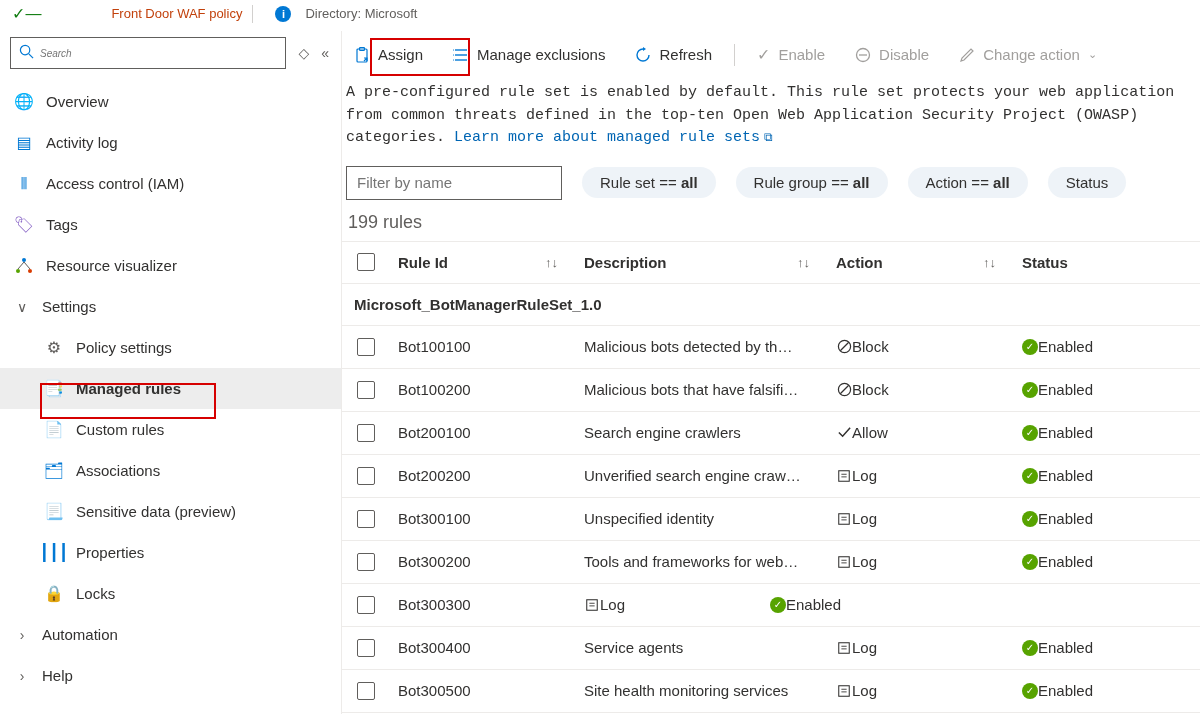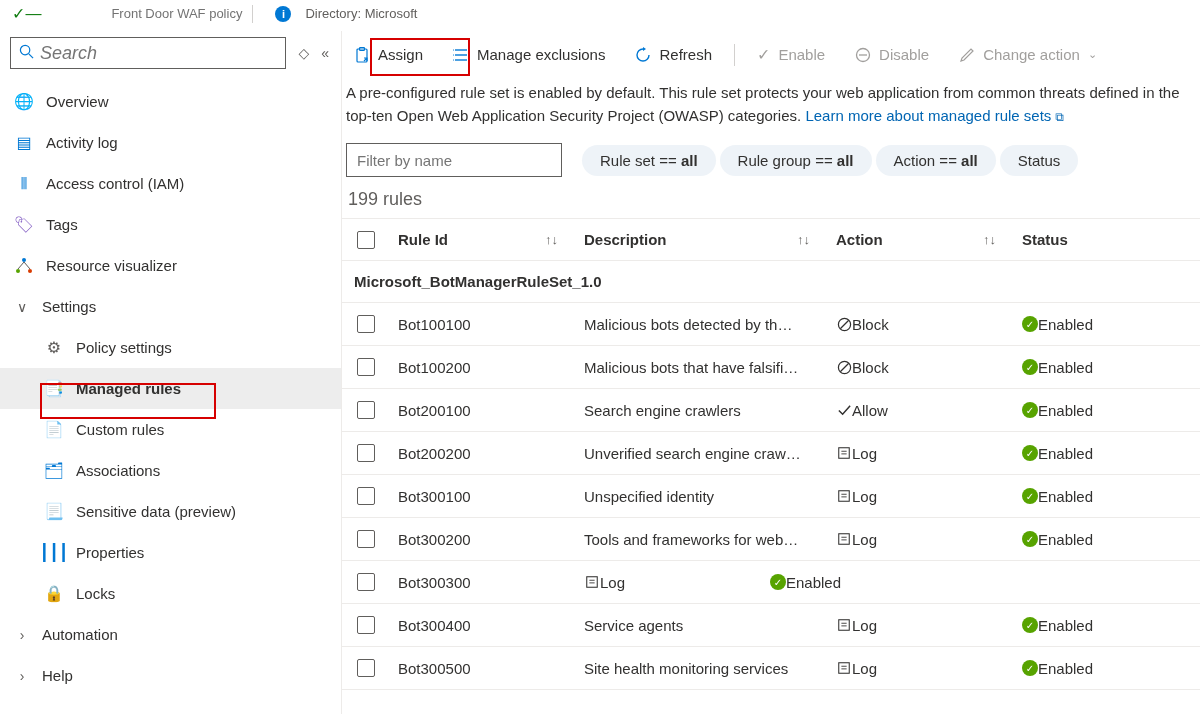--- a/index.html
+++ b/index.html
@@ -1,43 +1,43 @@
 <!DOCTYPE html>
 <html><head>
 <meta charset="utf-8">
 <style>
 * { box-sizing: border-box; margin: 0; padding: 0; }
 body { font-family: "Segoe UI", sans-serif; font-size: 14px; color: #323130; background: #fff; overflow: hidden; }
 .root { display: flex; flex-direction: column; width: 1200px; height: 714px; }
 .top-bar { display: flex; align-items: center; gap: 10px; padding: 4px 12px 8px; font-size: 13px; color: #605e5c; }
 .top-check { color: #107c10; font-size: 16px; margin-right: 4px; }
-.top-sub { color: #737373; margin-left: 56px; }
+.top-sub { color: #c2410c; margin-left: 56px; }
 .info-icon { display: inline-flex; width: 16px; height: 16px; border-radius: 50%; background: #0078d4; color: #fff; align-items: center; justify-content: center; font-size: 11px; font-weight: bold; margin-left: 12px; margin-right: 4px; }
 .vdiv { width: 1px; height: 18px; background: #d2d0ce; }
 .body-row { display: flex; flex: 1; min-height: 0; }
 .sidebar { width: 342px; border-right: 1px solid #edebe9; display: flex; flex-direction: column; }
 .search-row { display: flex; align-items: center; gap: 12px; padding: 6px 12px 6px 10px; }
 .search-box { flex: 1; display: flex; align-items: center; border: 1px solid #605e5c; height: 32px; padding: 0 8px; gap: 6px; font-style: italic; color: #605e5c; }
-.search-box input { border: none; outline: none; flex: 1; font-size: 18px; font-style: italic; color: #323130; background: transparent; }
+.search-box input { border: none; outline: none; flex: 1; font-size: 10px; font-style: italic; color: #323130; background: transparent; }
 .side-glyph { font-size: 14px; color: #605e5c; cursor: pointer; }
 .nav { overflow-y: auto; padding-top: 6px; }
 .nav-item { display: flex; align-items: center; gap: 12px; height: 41px; padding: 0 14px; cursor: pointer; font-size: 15px; }
 .nav-sub { padding-left: 44px; }
 .nav-item.selected { background: #ededed; font-weight: 600; }
 .nav-icon { width: 20px; height: 20px; display: inline-flex; align-items: center; justify-content: center; font-size: 16px; }
 .chev { width: 16px; text-align: center; color: #605e5c; font-size: 14px; }
 .red-box { border: 2px solid #d60000; position: absolute; pointer-events: none; }
 .main { flex: 1; display: flex; flex-direction: column; min-width: 0; }
 .toolbar { display: flex; align-items: center; gap: 14px; padding: 10px 4px 10px 4px; font-size: 15px; }
 .tbtn { display: inline-flex; align-items: center; gap: 8px; padding: 4px 8px; cursor: pointer; color: #323130; }
 .tbtn.disabled { color: #a19f9d; }
 .tbtn .ticon { color: #0078d4; font-size: 16px; display: inline-flex; }
 .tbtn.disabled .ticon { color: #a19f9d; }
 .tbar-div { width: 1px; height: 22px; background: #d2d0ce; }
-.desc { padding: 4px 0 16px 4px; font-size: 15px; line-height: 1.5; color: #323130; }
+.desc { padding: 4px 0 16px 4px; font-size: 15px; line-height: 1.5; color: #323130; font-family: Liberation Mono, monospace; }
 .desc a { color: #0065b3; text-decoration: none; }
 .ext-icon { font-size: 12px; margin-left: 4px; }
 .filter-row { display: flex; align-items: center; gap: 20px; padding: 0 0 8px 4px; }
 .filter-input { width: 216px; height: 34px; border: 1px solid #605e5c; padding: 0 10px; font-size: 15px; color: #605e5c; display: flex; align-items: center; }
 .filter-input input { border: none; outline: none; width: 100%; font-size: 15px; }
 .pill { background: #eef3f8; border-radius: 18px; padding: 7px 18px; font-size: 15px; color: #323130; cursor: pointer; white-space: nowrap; }
 .pill b { font-weight: 600; }
 .rule-count { padding: 4px 0 8px 6px; font-size: 18px; color: #605e5c; }
 .table { flex: 1; overflow: hidden; border-top: 1px solid #edebe9; }
 .thead, .trow { display: flex; align-items: center; border-bottom: 1px solid #edebe9; }
@@ -218,21 +218,21 @@
 
       <div class="desc">
         <span>A pre-configured rule set is enabled by default. This rule set protects your web application from common threats defined in the top-ten Open Web Application Security Project (OWASP) categories. </span>
         <a href="#"><span>Learn more about managed rule sets</span><span class="ext-icon">⧉</span></a>
       </div>
 
       <div class="filter-row">
         <div class="filter-input">
           <input placeholder="Filter by name" style="">
         </div>
-        <div id="pills" style="display:flex; gap:4px;">
+        <div id="pills" style="display:flex; gap:20px;">
             <div class="pill">Rule set == <b>all</b></div>
             <div class="pill">Rule group == <b>all</b></div>
             <div class="pill">Action == <b>all</b></div>
             <div class="pill">Status</div>
           </div>
       </div>
 
       <div class="rule-count">199 rules</div>
 
       <div class="table">

